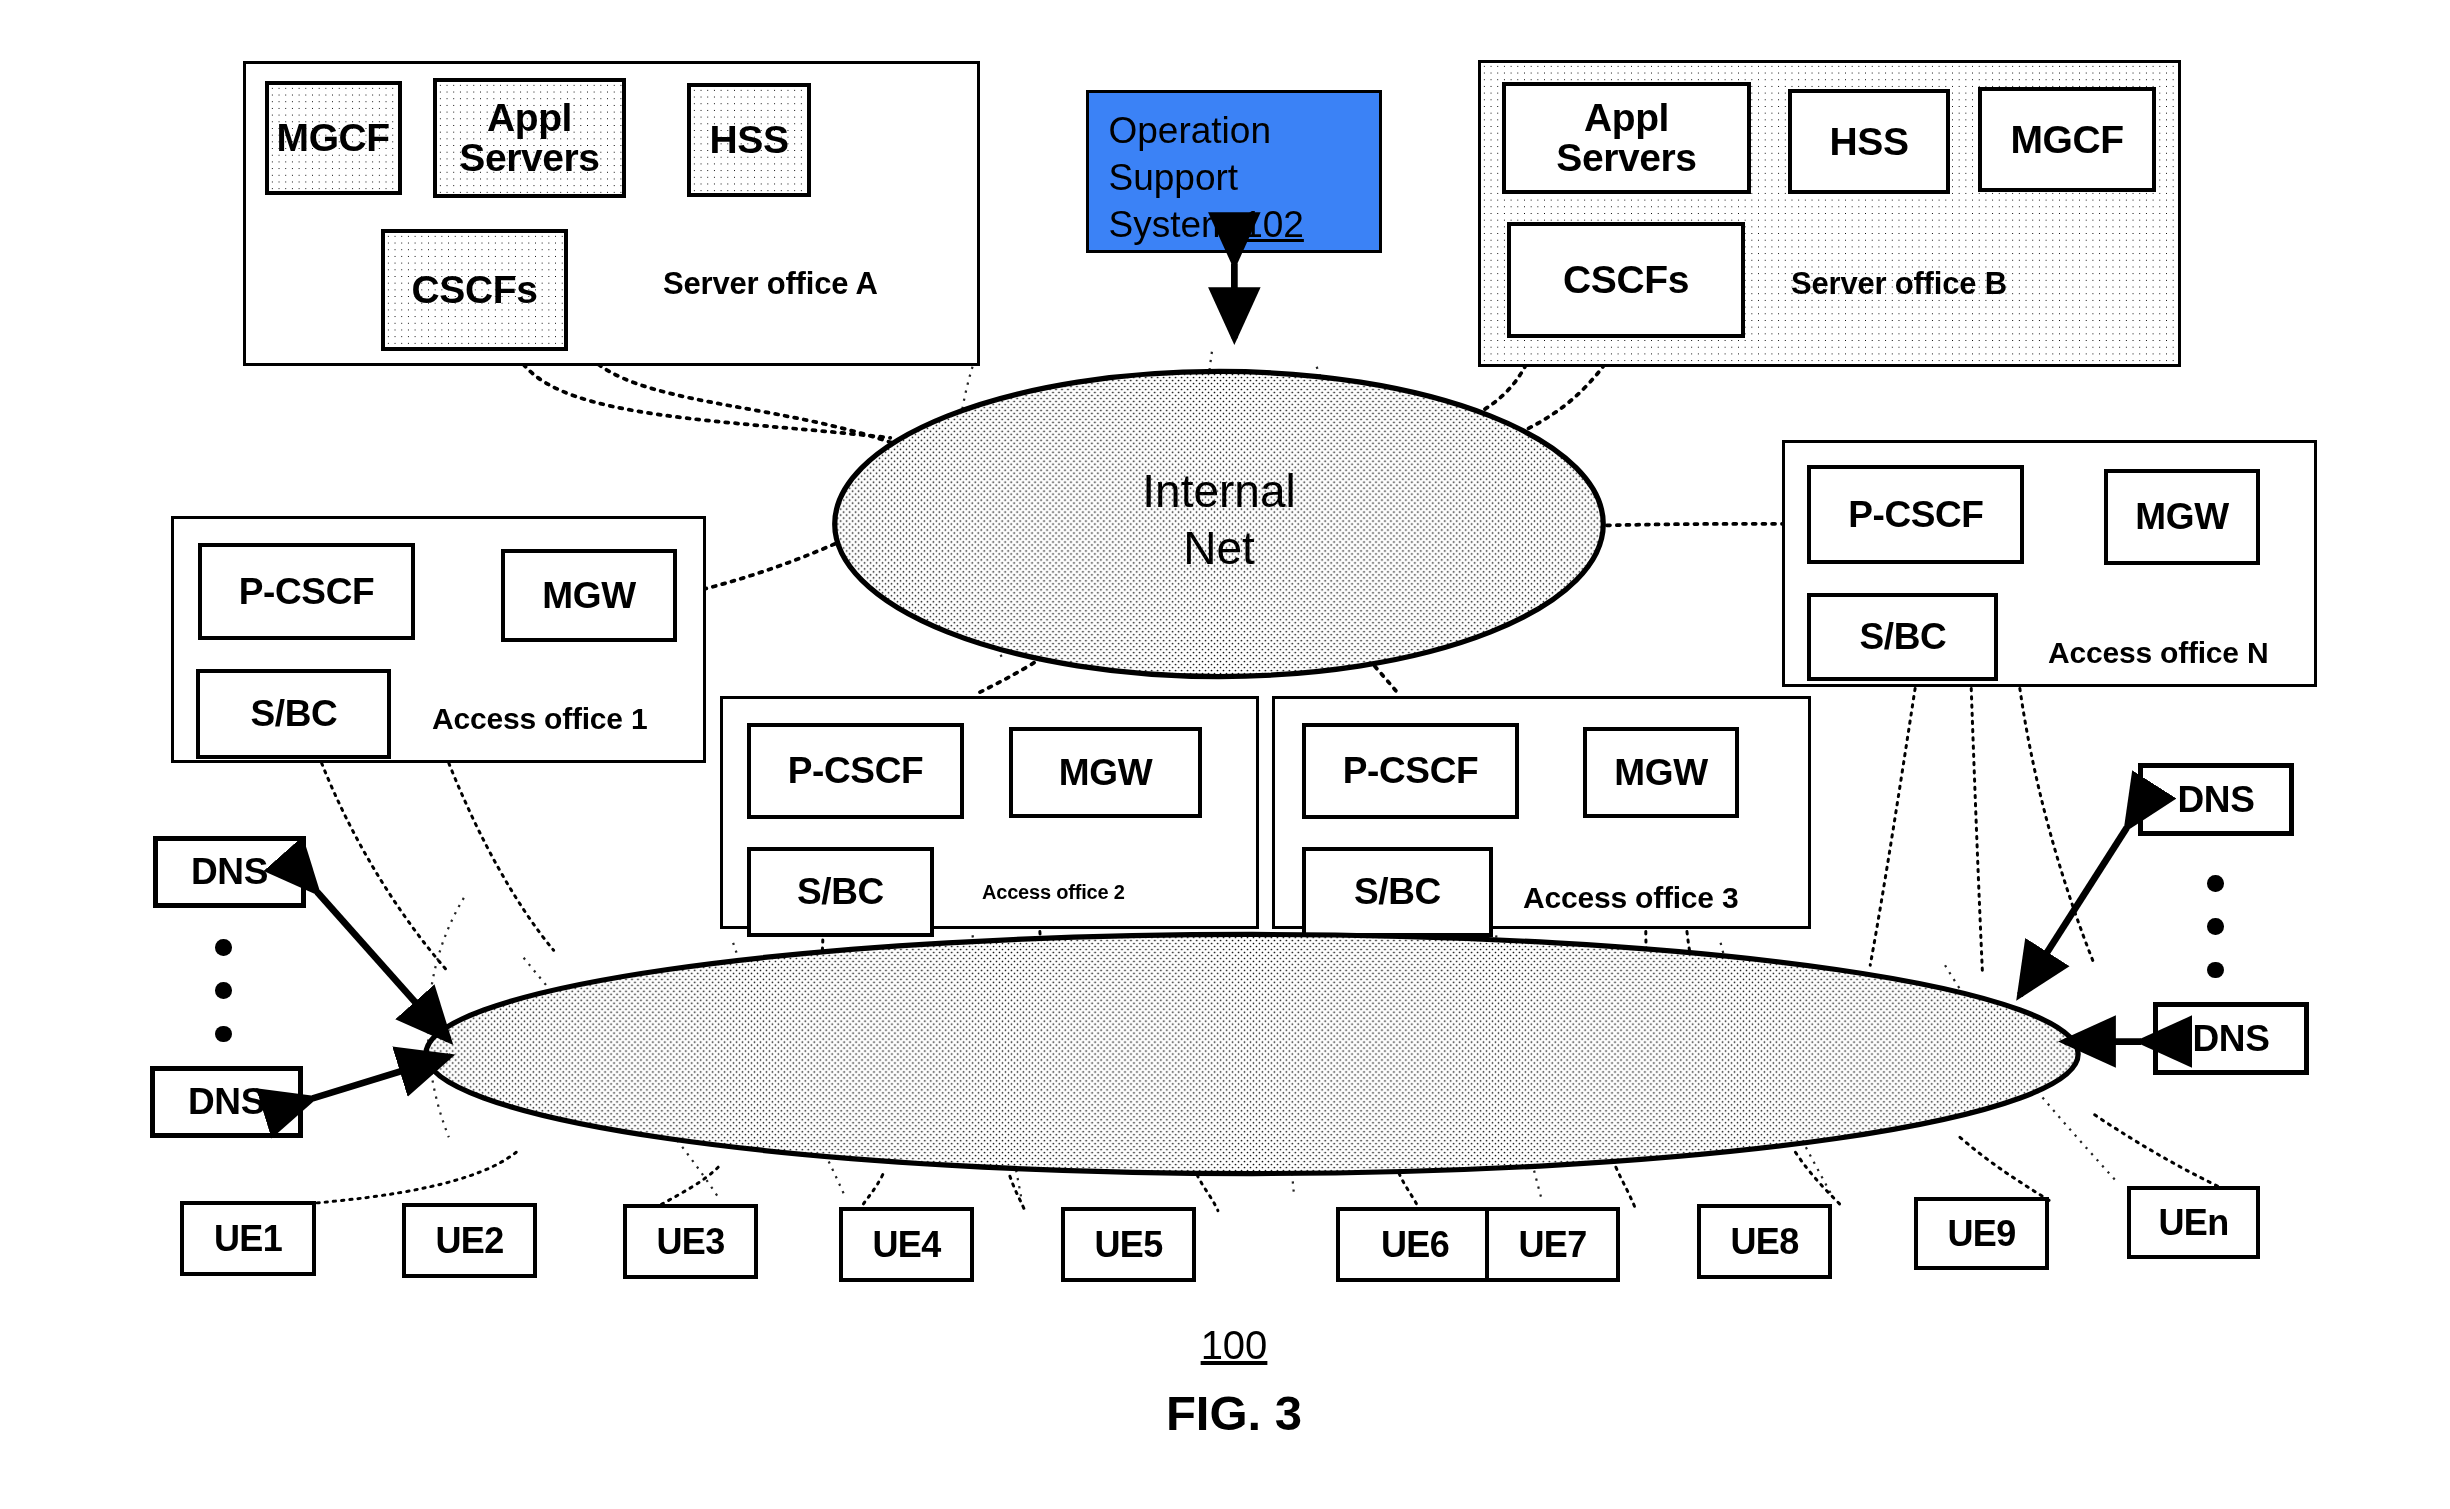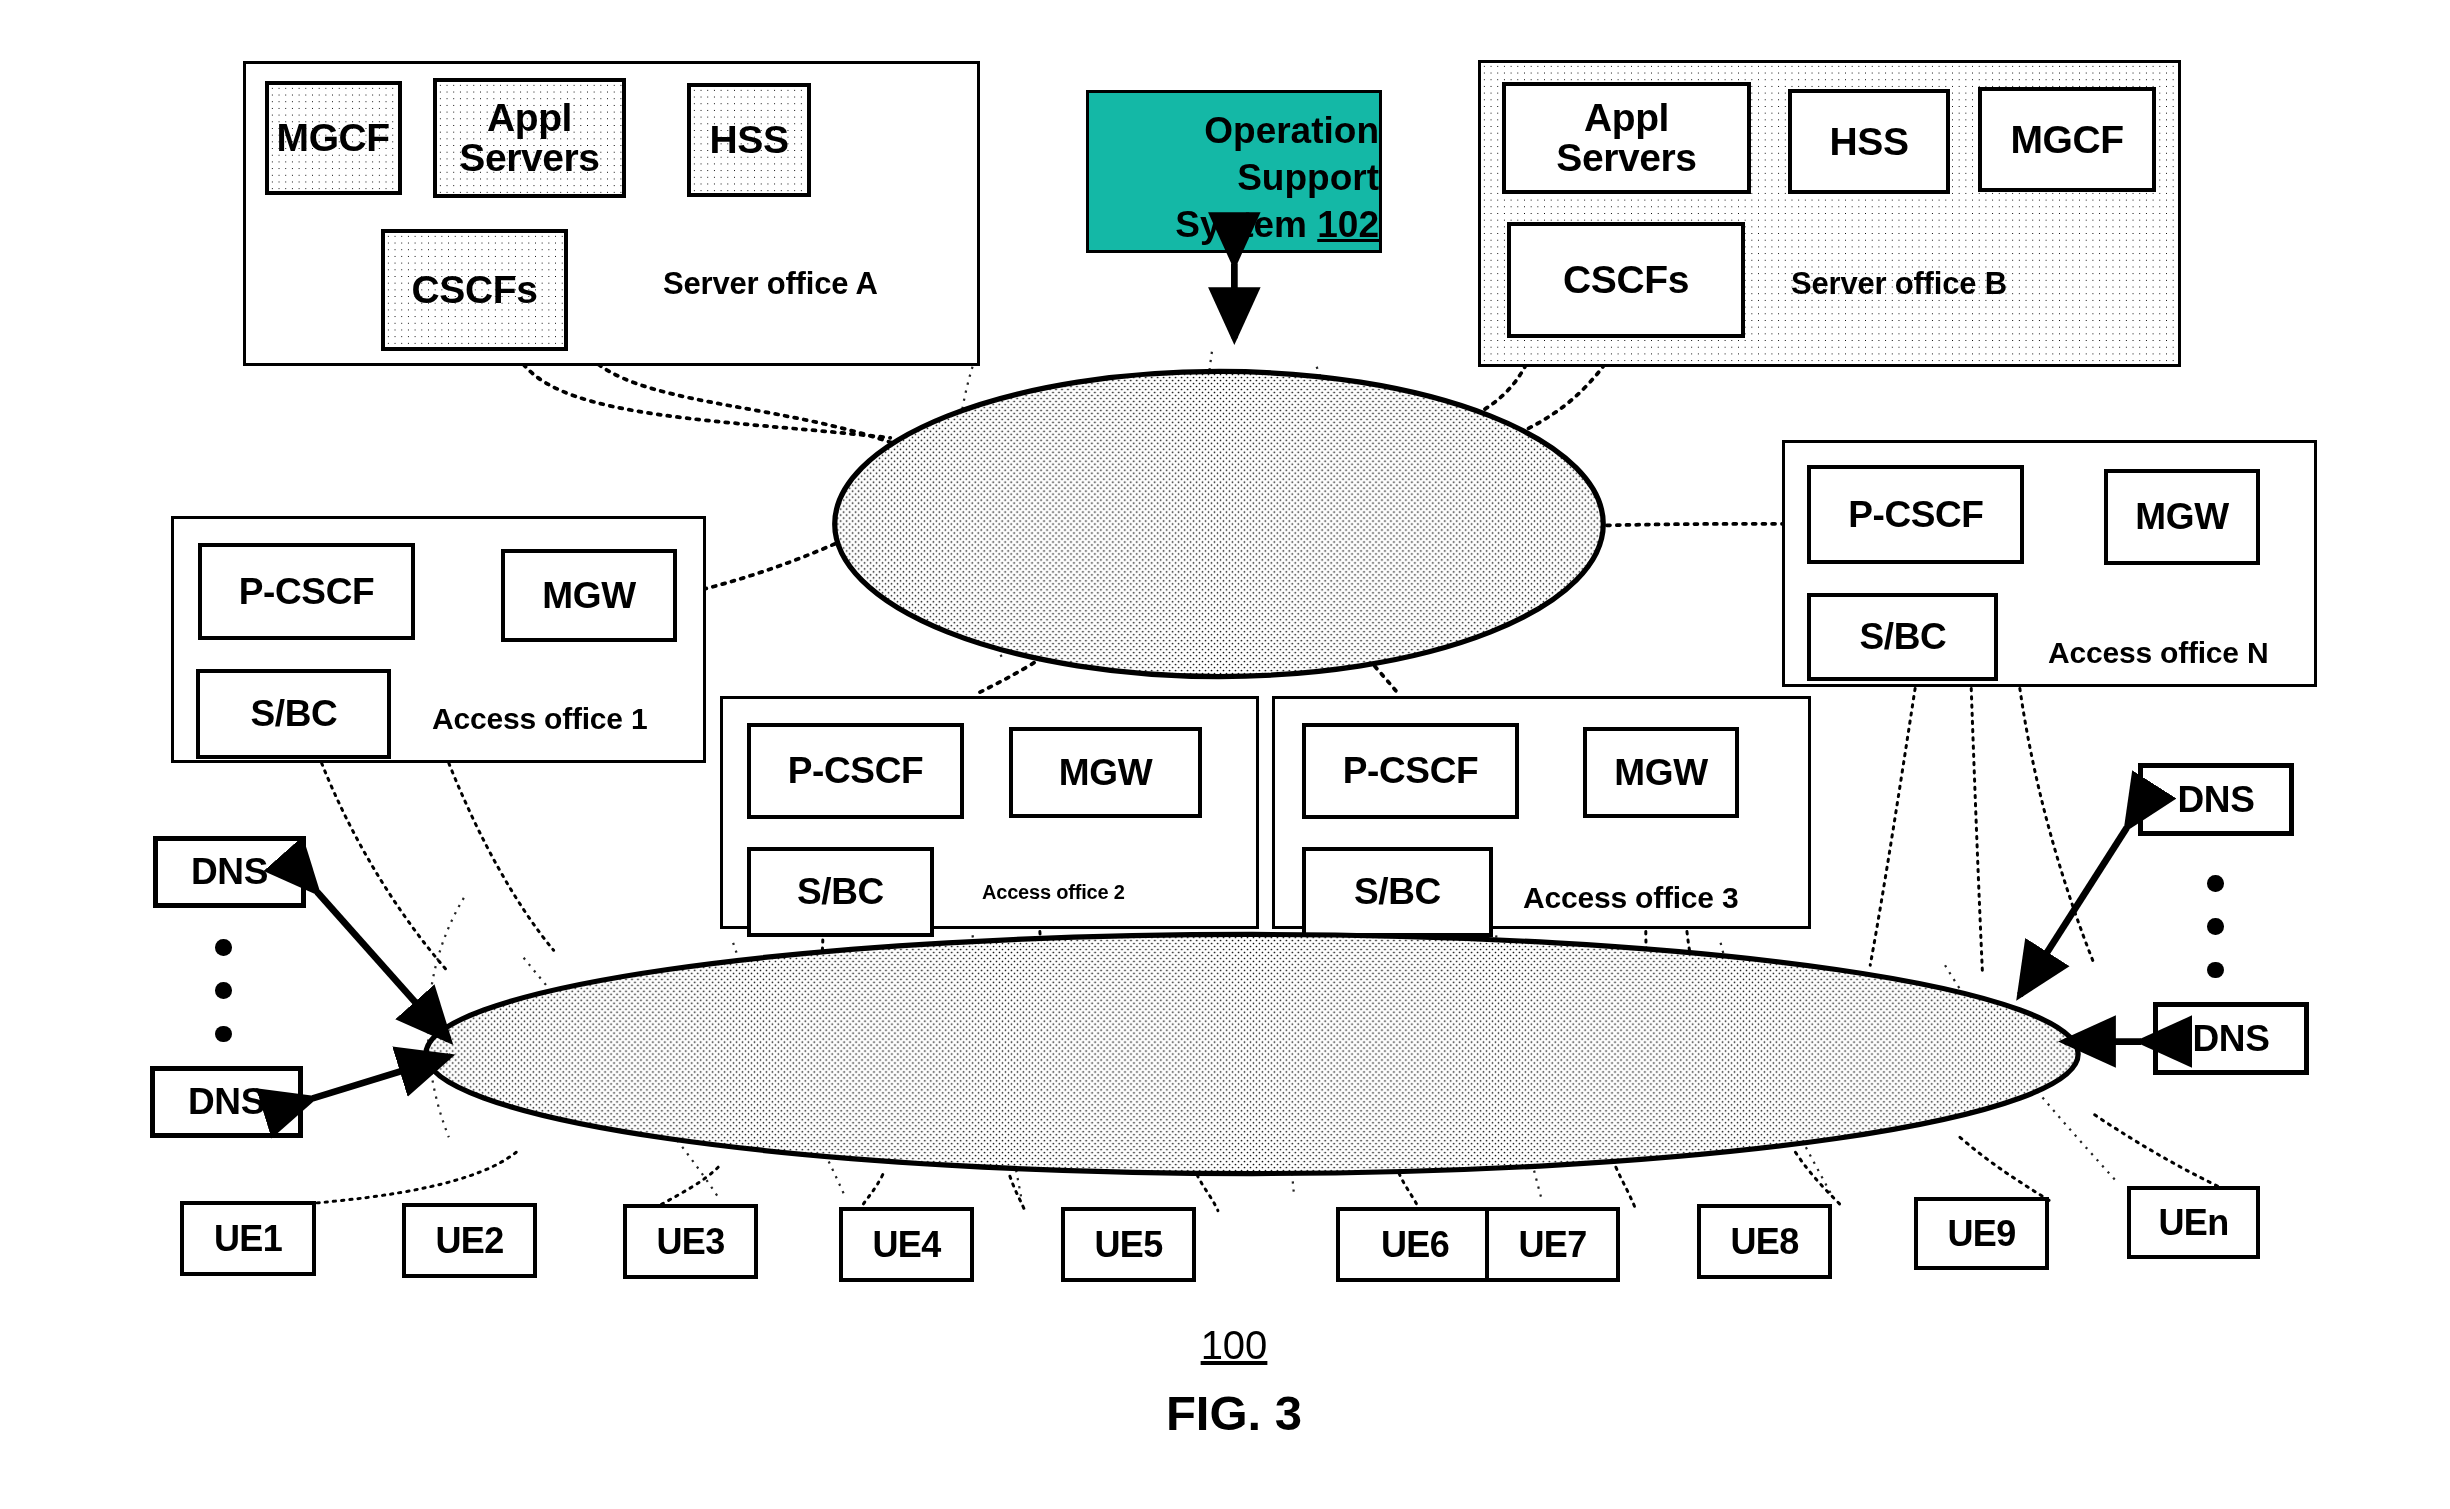--- a/index.html
+++ b/index.html
@@ -20,22 +20,22 @@
         display:flex;align-items:center;justify-content:center;
         font-weight:bold;line-height:1.02;text-align:center;
         letter-spacing:-0.4px;}
   .node.dots{background-color:#fff;background-image:
       radial-gradient(#000 0.8px, transparent 0.9px);
       background-size:6.7px 6.7px;}
 
   .officelabel{position:absolute;font-weight:bold;white-space:nowrap;
       letter-spacing:-0.2px;}
 
-  .plainbox{position:absolute;box-sizing:border-box;border:3.7px solid #000;background:#14b8a6;
-      font-weight:bold;line-height:1.28;text-align:right;}
+  .plainbox{position:absolute;box-sizing:border-box;border:3.7px solid #000;background:#3b82f6;
+      font-weight:normal;line-height:1.28;}
 
   .ue{position:absolute;box-sizing:border-box;border:4.5px solid #000;background:#fff;
       display:flex;align-items:center;justify-content:center;
       font-weight:bold;letter-spacing:-0.7px;}
 
   .dnsbox{position:absolute;box-sizing:border-box;border:5.2px solid #000;background:#fff;
       display:flex;align-items:center;justify-content:center;
       font-weight:bold;letter-spacing:-0.4px;}
 
   .vdots{position:absolute;display:flex;flex-direction:column;align-items:center;
@@ -148,20 +148,24 @@
     <svg width="778" height="314" viewBox="0 0 1040 420">
       <defs>
         <pattern id="stipA" width="8" height="8" patternUnits="userSpaceOnUse">
           <rect width="8" height="8" fill="#ffffff"></rect>
           <circle cx="2" cy="2" r="1.15" fill="#000"></circle>
           <circle cx="6" cy="6" r="1.15" fill="#000"></circle>
         </pattern>
       </defs>
       <ellipse cx="520" cy="210" rx="514" ry="204" fill="url(#stipA)" stroke="#000" stroke-width="7"></ellipse>
     </svg>
+    <div class="abs" style="left:0;top:96px;width:778px;text-align:center;font-size:46px;line-height:1.24;">
+      <div>Internal</div>
+      <div>Net</div>
+    </div>
   </div>
 
   <div class="office" style="left:171px;top:516px;width:535px;height:247px;">
     <div class="node" style="left:24px;top:24px;width:217px;height:97px;font-size:37px;">P-CSCF</div>
     <div class="node" style="left:327px;top:30px;width:176px;height:93px;font-size:37px;">MGW</div>
     <div class="node" style="left:22.4px;top:150px;width:195px;height:90px;font-size:37px;">S/BC</div>
     <div class="officelabel" style="left:258px;top:183px;font-size:30px;">Access office 1</div>
   </div>
 
   <div class="office" style="left:720px;top:696px;width:539px;height:233px;">

